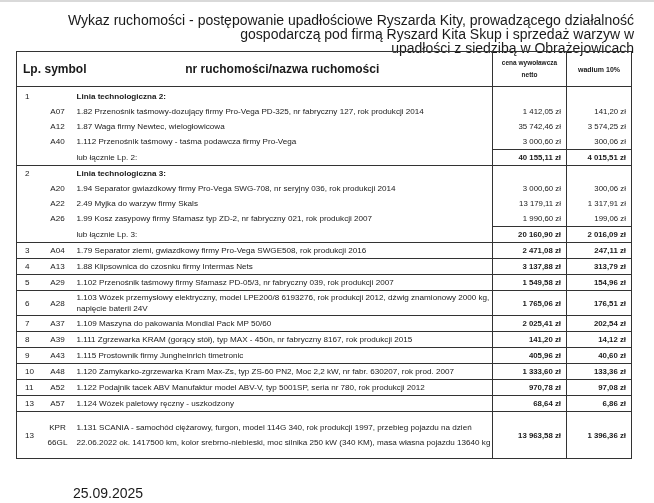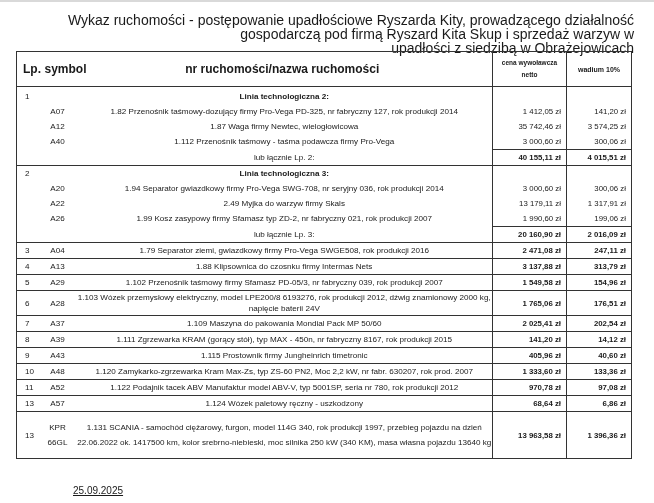--- a/index.html
+++ b/index.html
@@ -24,32 +24,32 @@
   .hdr th.c-name { text-align: center; }
   .hdr th.c-cena { font-size: 6.5px; line-height: 12px; text-align: center; }
   .hdr th.c-wad { font-size: 7px; text-align: center; }
   col.c1 { width: 26px; } col.c2 { width: 30px; } col.c3 { width: 420px; }
   col.c4 { width: 74px; } col.c5 { width: 65px; }
   td.v1, th.c-cena, td.p1 { border-left: 1.3px solid #333; }
   td.p2, th.c-wad { border-left: 1.3px solid #333; }
   tr.r td { height: 15px; }
   td.lp { padding-left: 8px !important; }
   td.sym { text-align: center; }
-  td.name { padding-left: 4px !important; text-align: center; }
+  td.name { padding-left: 4px !important; }
   td.p1, td.p2 { text-align: right; padding-right: 5px !important; font-size: 7.8px; }
   tr.grp-head td.name { font-weight: bold; }
   tr.grp-first td { padding-top: 2px; }
   tr.subtotal td { border-bottom: 1.3px solid #333; }
   tr.subtotal td.p1, tr.subtotal td.p2 { border-top: 1.3px solid #333; font-weight: bold; }
   tr.single td { border-bottom: 1px solid #333; }
   tr.single td.p1, tr.single td.p2 { font-weight: bold; }
   tr.tall2 td { height: 24px; line-height: 11px; }
   tr.tall3 td { height: 46px; line-height: 15px; }
   tr.last td { border-bottom: none; }
-  .date { position: absolute; left: 73px; top: 485px; font-size: 10px; color: #1a1a1a; text-decoration: underline; }
+  .date { position: absolute; left: 73px; top: 485px; font-size: 14px; color: #1a1a1a; }
 </style>
 </head>
 <body>
 
 <div class="topline"></div>
 
 <div class="title">
   <div>Wykaz ruchomości - postępowanie upadłościowe Ryszarda Kity, prowadzącego działalność gospodarczą pod firmą Ryszard Kita Skup i sprzedaż warzyw w</div>
   <div>upadłości z siedzibą w Obrażejowicach</div>
 </div>

